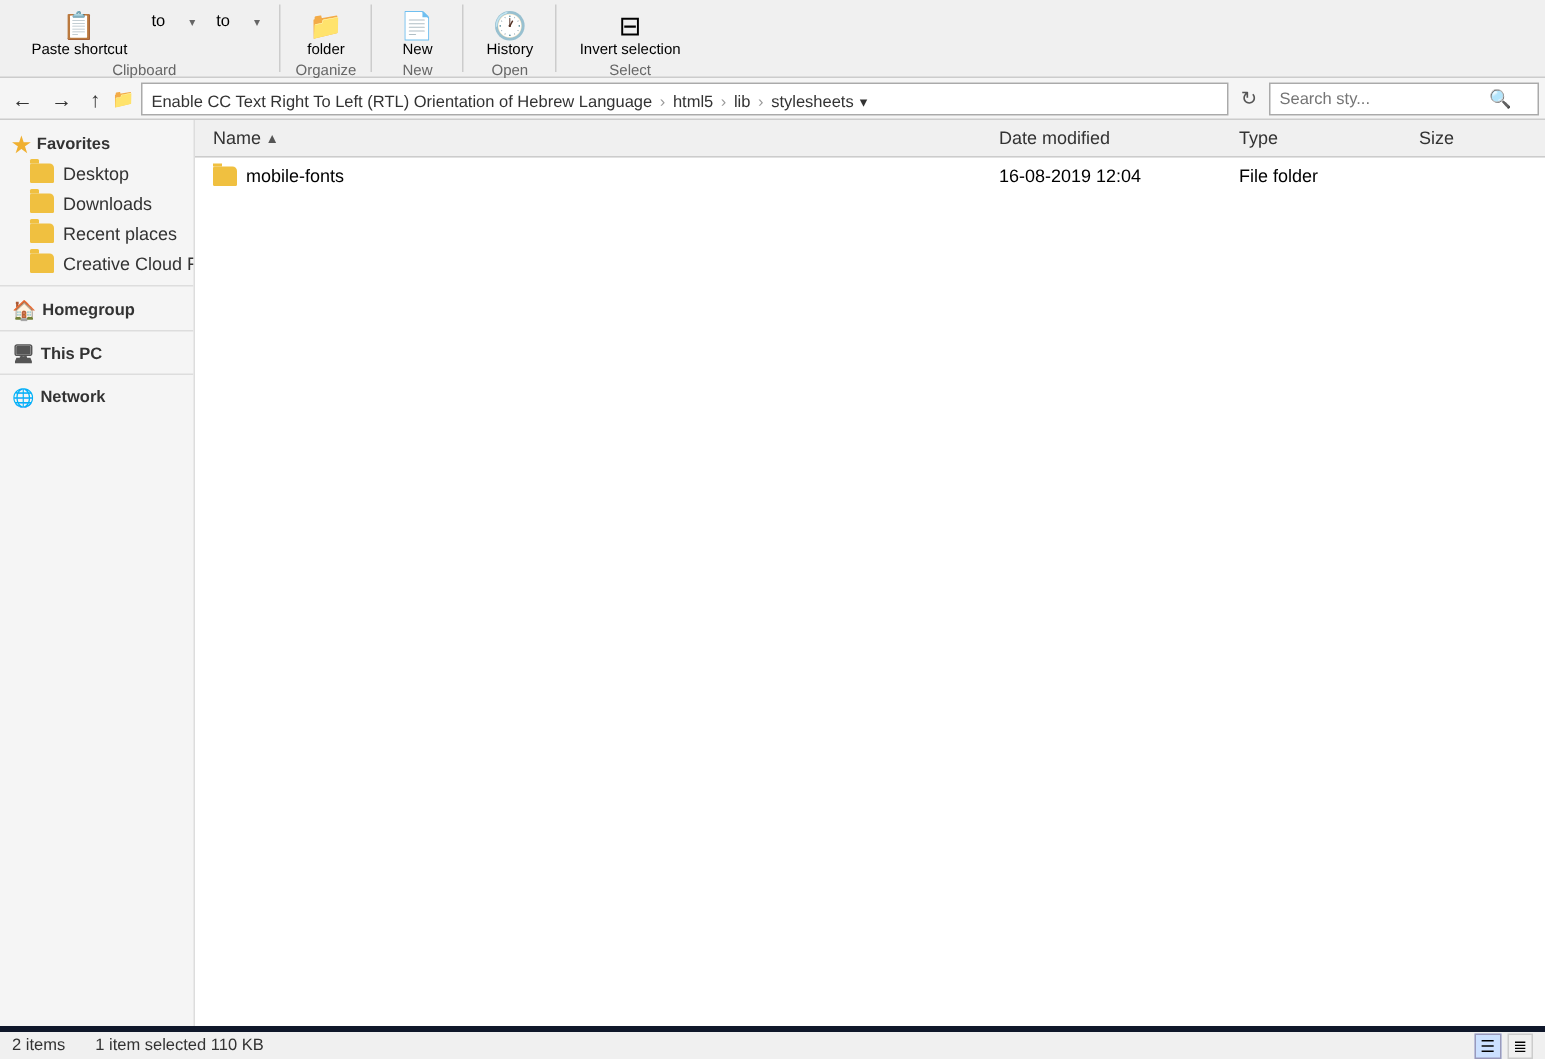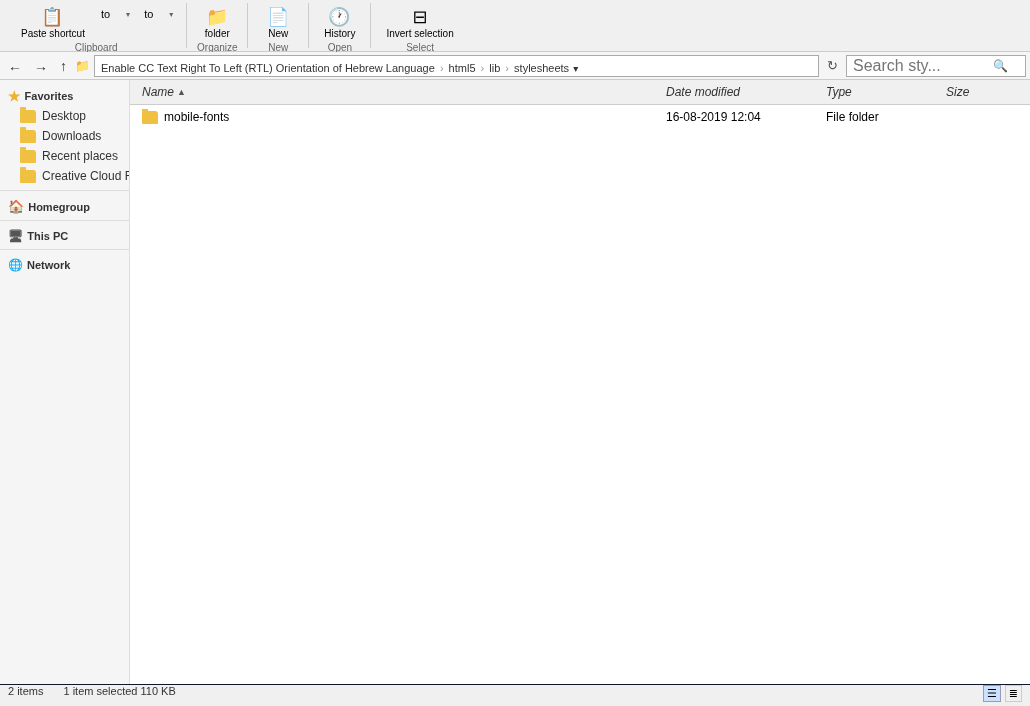--- a/index.html
+++ b/index.html
@@ -58,21 +58,21 @@
       border: 1px solid #aaa;
       padding: 2px 6px;
       font-size: 12px;
       background: #fff;
       display: flex;
       align-items: center;
     }
     .search-box input {
       border: none;
       outline: none;
-      font-size: 16px;
+      font-size: 11px;
       width: 140px;
     }
     .refresh-btn {
       background: none;
       border: none;
       cursor: pointer;
       font-size: 13px;
       color: #555;
       padding: 2px 4px;
     }
@@ -101,21 +101,21 @@
       align-items: center;
       gap: 4px;
       cursor: pointer;
     }
     .sidebar-item {
       padding: 3px 8px 3px 20px;
       font-size: 12px;
       color: #333;
       cursor: pointer;
       display: flex;
-      align-items: flex-end;
+      align-items: flex-start;
       gap: 6px;
       white-space: nowrap;
       overflow: hidden;
     }
     .sidebar-divider {
       height: 1px;
       background: #ddd;
       margin: 4px 0;
     }
     .star-icon { color: #f0b030; font-size: 14px; }
@@ -139,21 +139,20 @@
       font-size: 12px;
       color: #333;
     }
     .file-list-header-col {
       padding: 2px 4px;
       cursor: pointer;
       user-select: none;
       display: flex;
       align-items: center;
       gap: 3px;
-      font-style: italic;
     }
     .sort-arrow { font-size: 9px; color: #555; }
 
     .file-list {
       flex: 1;
       overflow-y: auto;
       padding: 2px 0;
     }
     .file-row {
       display: grid;
@@ -207,23 +206,23 @@
       font-size: 7px;
       color: #446;
       font-weight: bold;
       flex-shrink: 0;
     }
 
     
     .status-bar {
       height: 22px;
       background: #f0f0f0;
-      border-top: 1px solid #0f172a;
-      display: flex;
-      align-items: flex-start;
+      border-top: 4px solid #0f172a;
+      display: flex;
+      align-items: center;
       padding: 0 8px;
       font-size: 11px;
       color: #333;
       gap: 20px;
     }
     .status-bar-right {
       margin-left: auto;
       display: flex;
       gap: 4px;
     }

